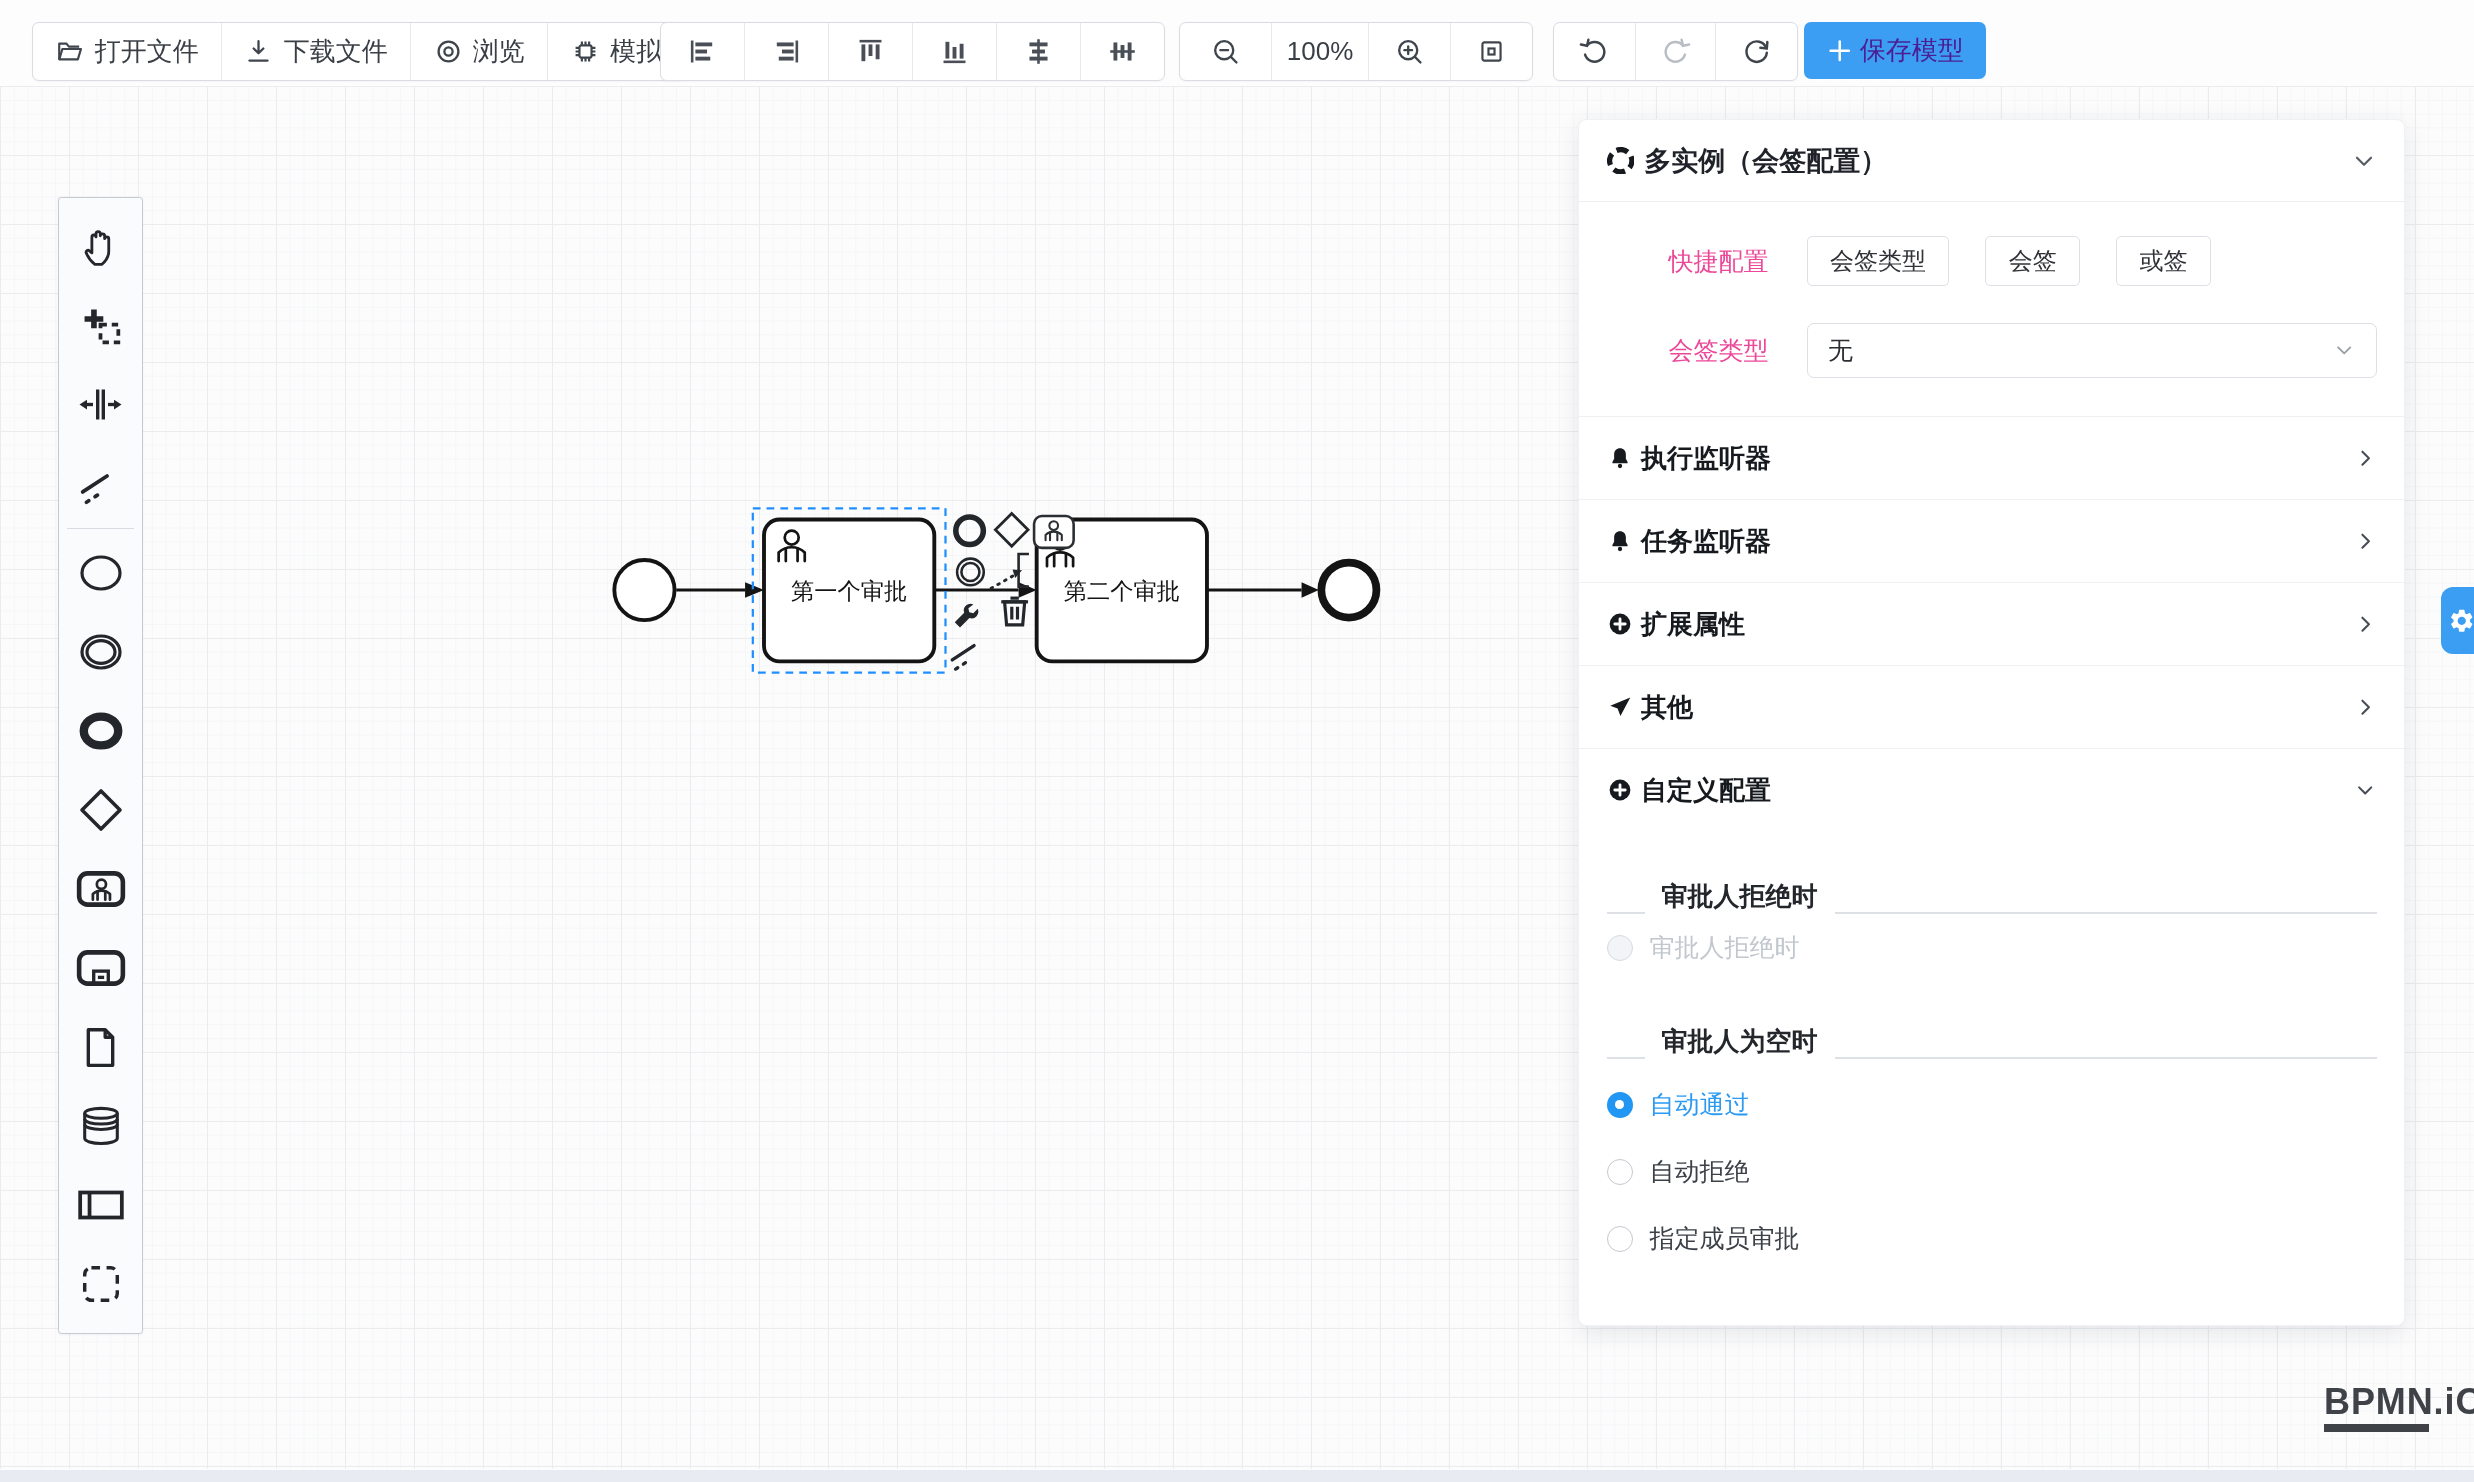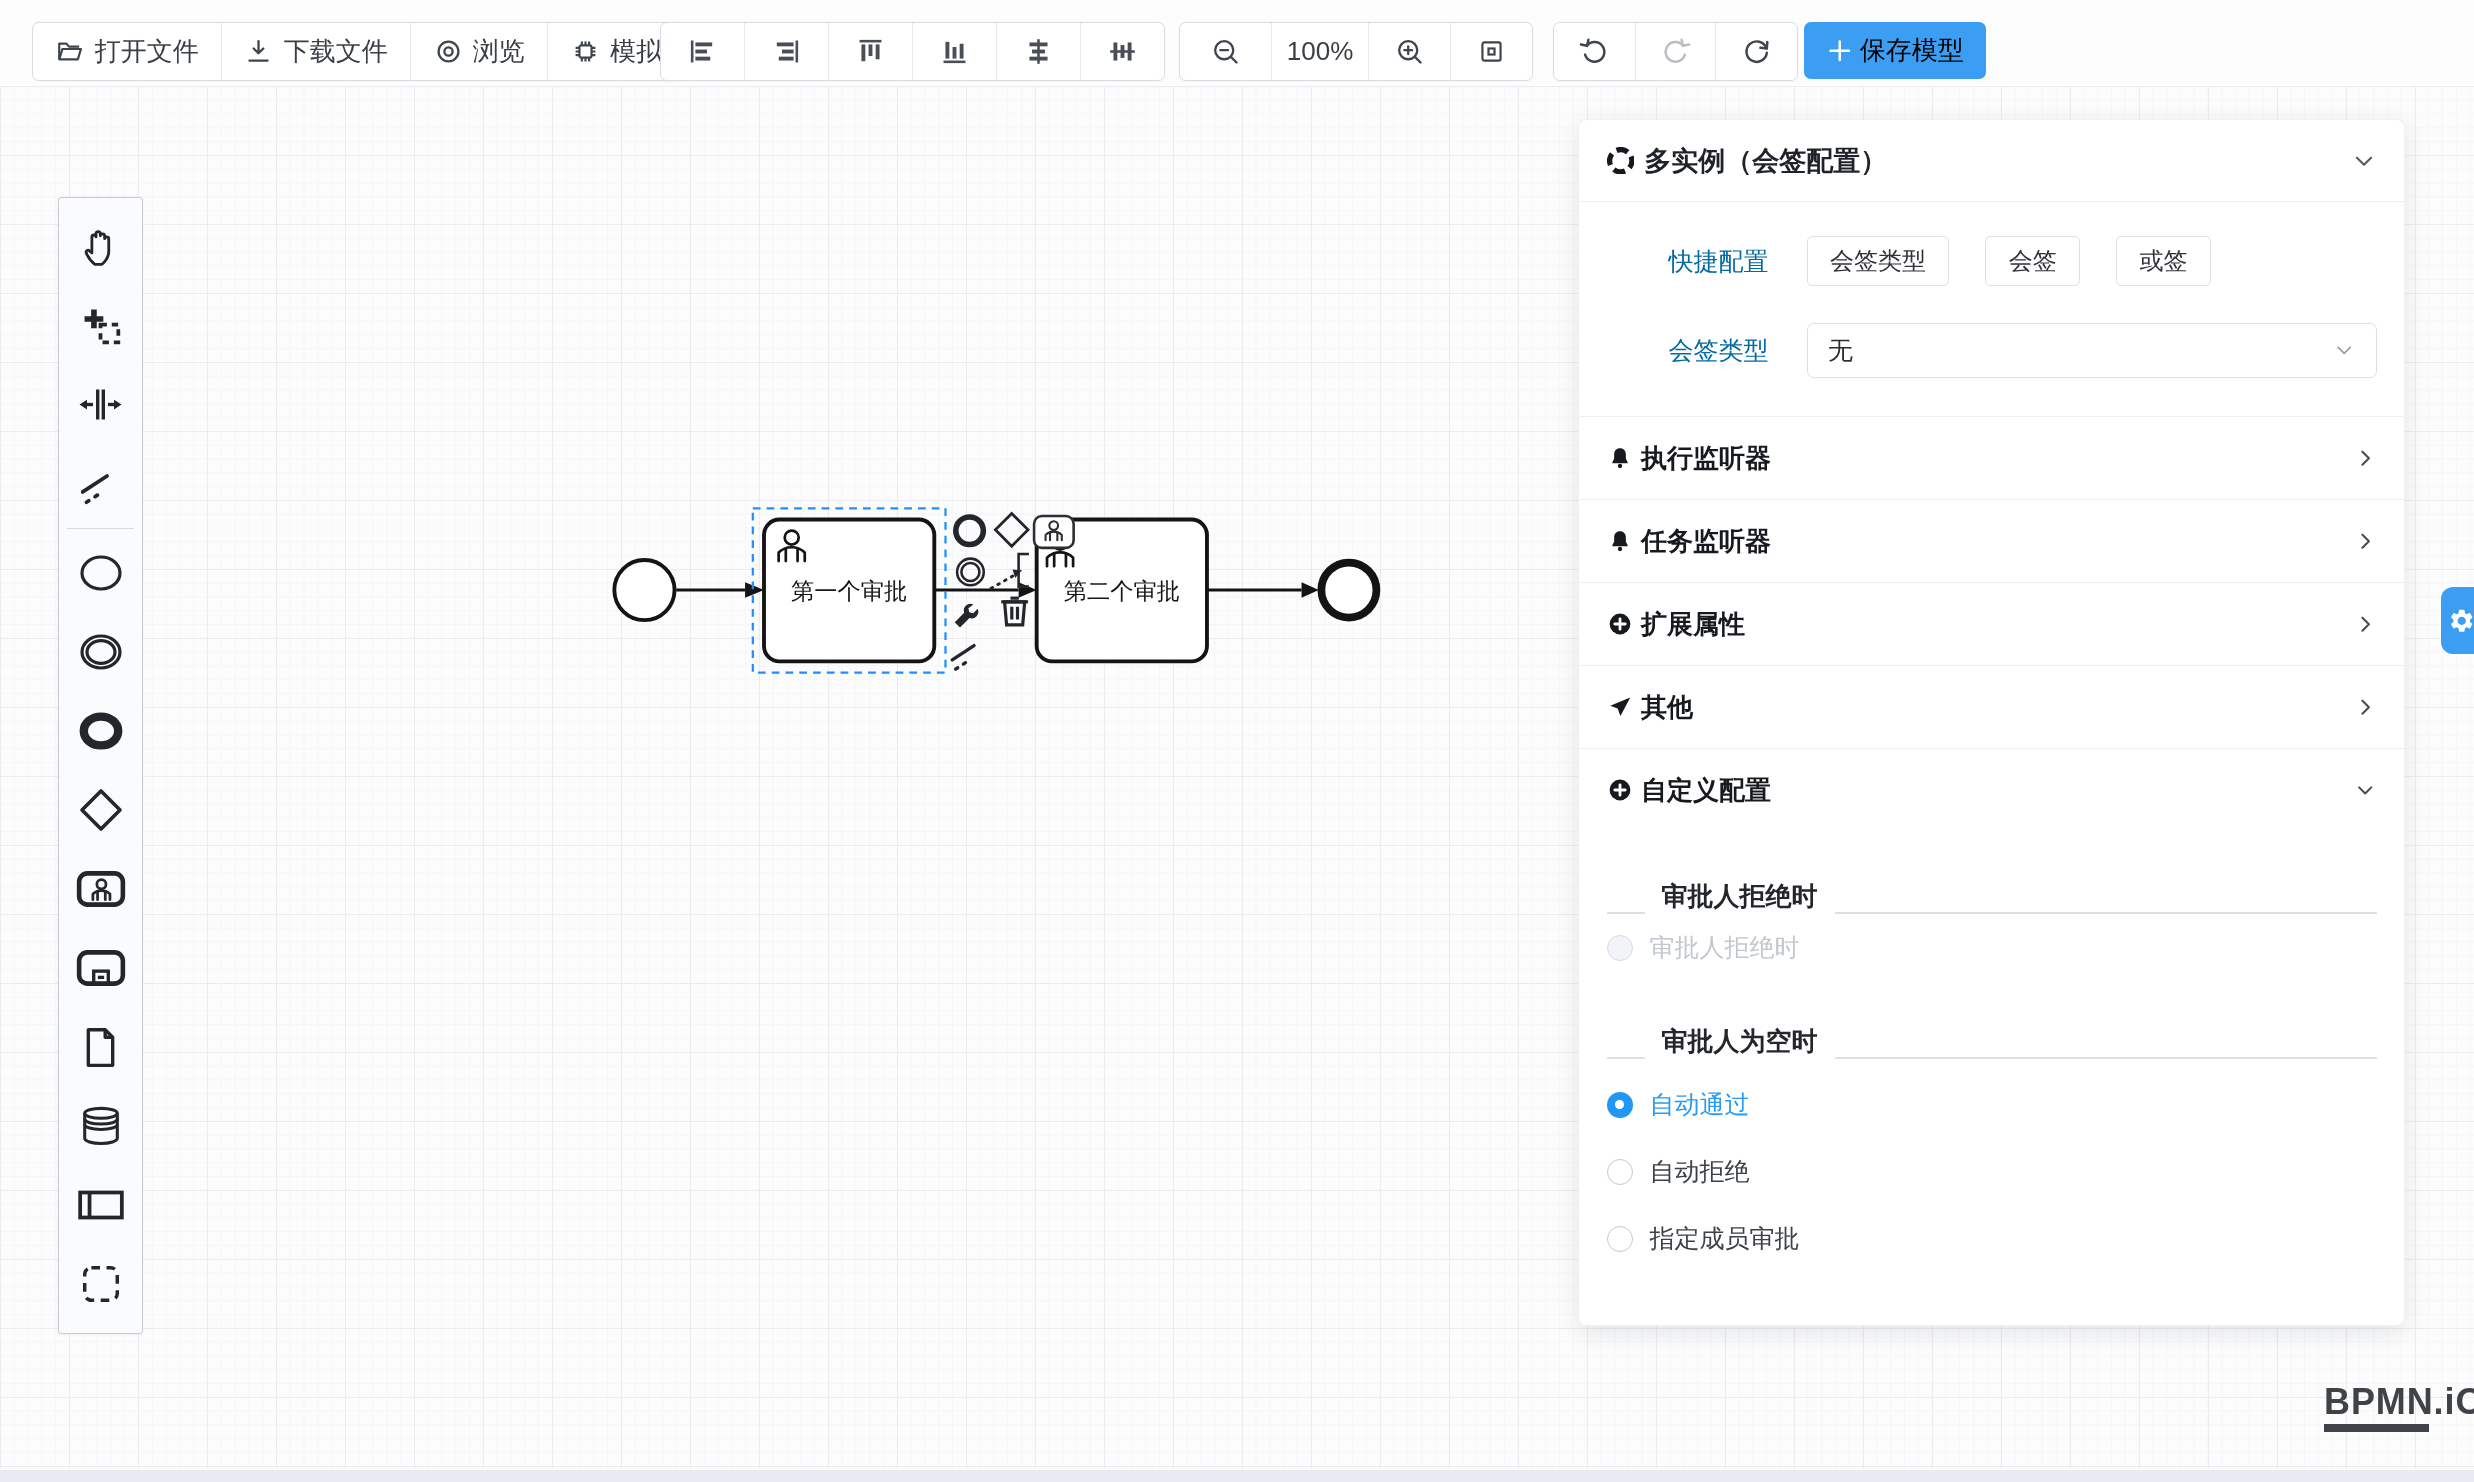--- a/index.html
+++ b/index.html
@@ -27,21 +27,21 @@
   }
   .tb-btn{
     display:flex;align-items:center;justify-content:center;gap:10.3px;
     padding:0 22.4px;font-size:26px;color:#3a3f46;cursor:pointer;white-space:nowrap;
   }
   .tb-btn + .tb-btn{border-left:0.9px solid #e6e8ec;}
   .tb-btn.icon-only{padding:0;}
   .tb-btn svg{display:block;}
   .save-btn{
     position:absolute;left:1804px;top:22.4px;width:182px;height:57px;z-index:6;
-    background:#3b9ef2;color:#000000;border:none;border-radius:6.9px;
+    background:#3b9ef2;color:#4c1d95;border:none;border-radius:6.9px;
     display:flex;align-items:center;justify-content:center;gap:6px;
     font-size:26px;font-family:inherit;cursor:pointer;text-align:right;
   }
   
   .palette{
     position:absolute;left:58px;top:197px;width:83px;z-index:6;
     background:#fafbfc;border:0.9px solid #c6cad2;border-radius:3.4px;
     display:flex;flex-direction:column;align-items:center;padding:8.6px 0;
     box-shadow:0 0.9px 2.6px rgba(40,44,52,.05);
   }
@@ -49,21 +49,21 @@
   .pal-sep{width:67px;height:0;border-top:0.9px solid #d8dbe1;margin:5.2px 0;}
   
   .panel{
     position:absolute;left:1578px;top:119px;width:827px;height:1207px;z-index:5;
     background:#fff;border:0.9px solid #f0f1f4;border-radius:8.6px;
     box-shadow:0 6.9px 24px rgba(31,35,41,.10);box-sizing:border-box;
   }
   .panel-header{height:81px;display:flex;align-items:center;padding:0 27.5px;border-bottom:0.9px solid #ebedf0;}
   .panel-header .title{font-size:27px;font-weight:700;color:#1f2329;margin-left:10.3px;flex:1;}
   .prop-row{display:flex;align-items:center;margin:0 27.5px;}
-  .row-label{width:162px;text-align:right;margin-right:38px;font-size:25px;color:#0369a1;flex:none;}
+  .row-label{width:162px;text-align:right;margin-right:38px;font-size:25px;color:#ec4899;flex:none;}
   .chip-btn{
     height:50px;padding:0 22.4px;margin-right:36px;display:flex;align-items:center;
     background:#fff;border:0.9px solid #dcdfe4;border-radius:5.2px;font-size:24px;color:#303237;cursor:pointer;
   }
   .select{
     flex:1;height:53px;border:0.9px solid #dcdfe4;border-radius:6.9px;background:#fff;
     display:flex;align-items:center;padding:0 20.6px;font-size:25px;color:#2b2e33;cursor:pointer;
   }
   .select .val{flex:1;}
   .sec-row{

